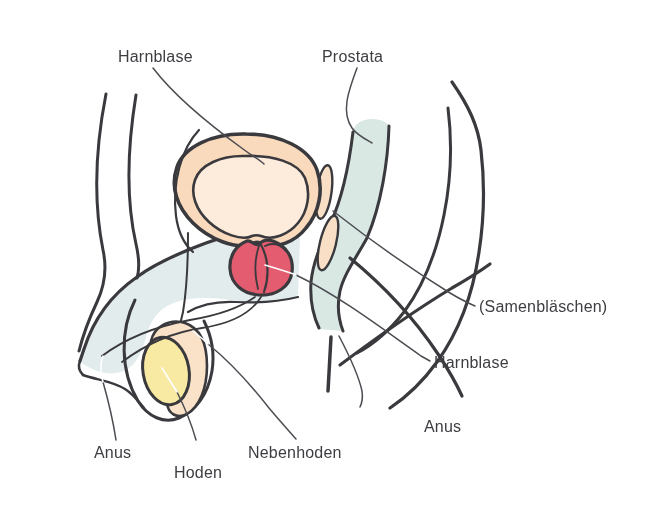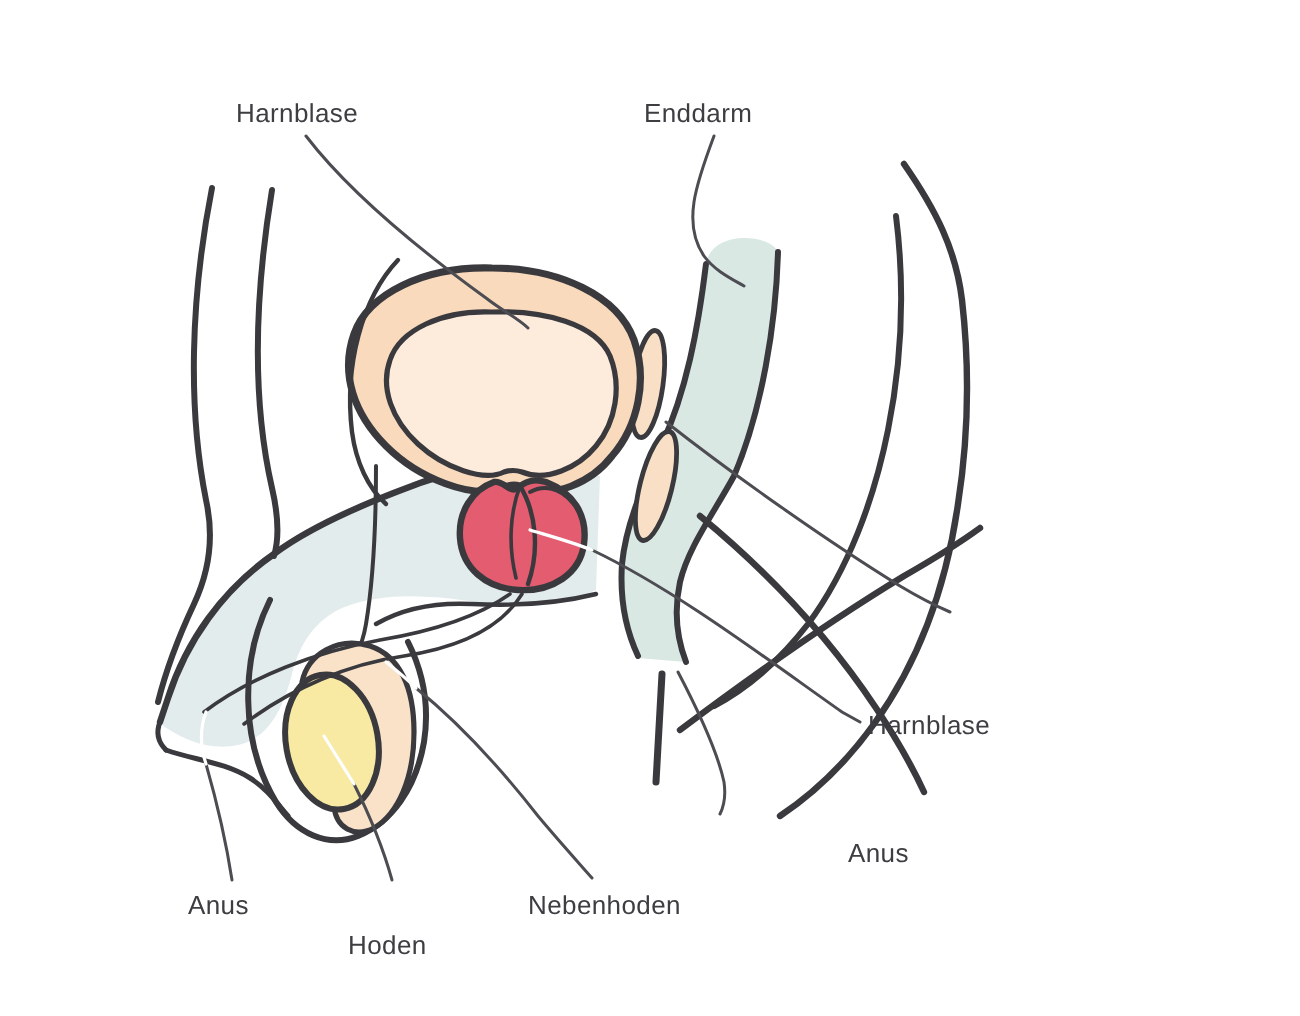--- a/index.html
+++ b/index.html
@@ -2,21 +2,21 @@
 <html><head>
 <meta charset="utf-8">
 <style>
   html,body{margin:0;padding:0;background:#ffffff;}
   #stage{
     position:relative;width:650px;height:508px;background:#ffffff;overflow:hidden;
     font-family:"Liberation Sans", sans-serif;
   }
   #stage svg{position:absolute;left:0;top:0;}
   .lbl{
-    position:absolute;color:#3d3d42;font-size:13px;letter-spacing:.2px;
+    position:absolute;color:#3d3d42;font-size:16px;letter-spacing:.2px;
     white-space:nowrap;line-height:20px;
   }
 </style>
 </head>
 <body>
 
 <div id="stage">
 
   <svg width="650" height="508" viewBox="0 0 650 508">
 
@@ -101,22 +101,23 @@
 
     <g fill="none" stroke-width="1.6" stroke-linecap="round" stroke="#ffffff">
       <path d="M 265 265 C 275 268 286 271 296 275"></path>
       <path d="M 103 356 C 100 364 100 373 103 382"></path>
       <path d="M 162 368 C 167 376 172 384 177 392"></path>
       <path d="M 193 331 C 198 335 203 339 208 344"></path>
     </g>
   </svg>
 
   <div class="lbl" style="left:118px;top:47px">Harnblase</div>
-  <div class="lbl" style="left:322px;top:47px">Enddarm</div>
+  <div class="lbl" style="left:322px;top:47px">Prostata</div>
   <div class="lbl" style="left:479px;top:297px">
+    <div>(Samenbläschen)</div>
   </div>
   <div class="lbl" style="left:434px;top:353px">Harnblase</div>
   <div class="lbl" style="left:424px;top:417px">Anus</div>
   <div class="lbl" style="left:94px;top:443px">Anus</div>
   <div class="lbl" style="left:174px;top:463px">Hoden</div>
-  <div class="lbl" style="left:264px;top:443px">Nebenhoden</div>
+  <div class="lbl" style="left:248px;top:443px">Nebenhoden</div>
 
 </div>
 
 </body></html>

